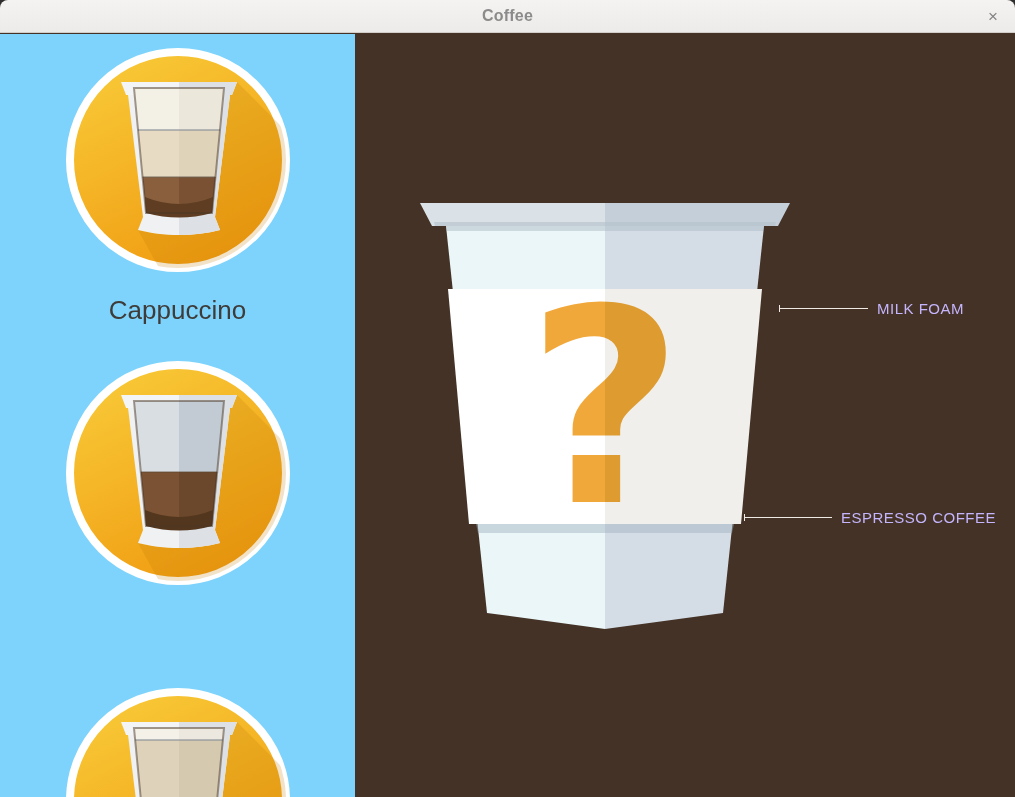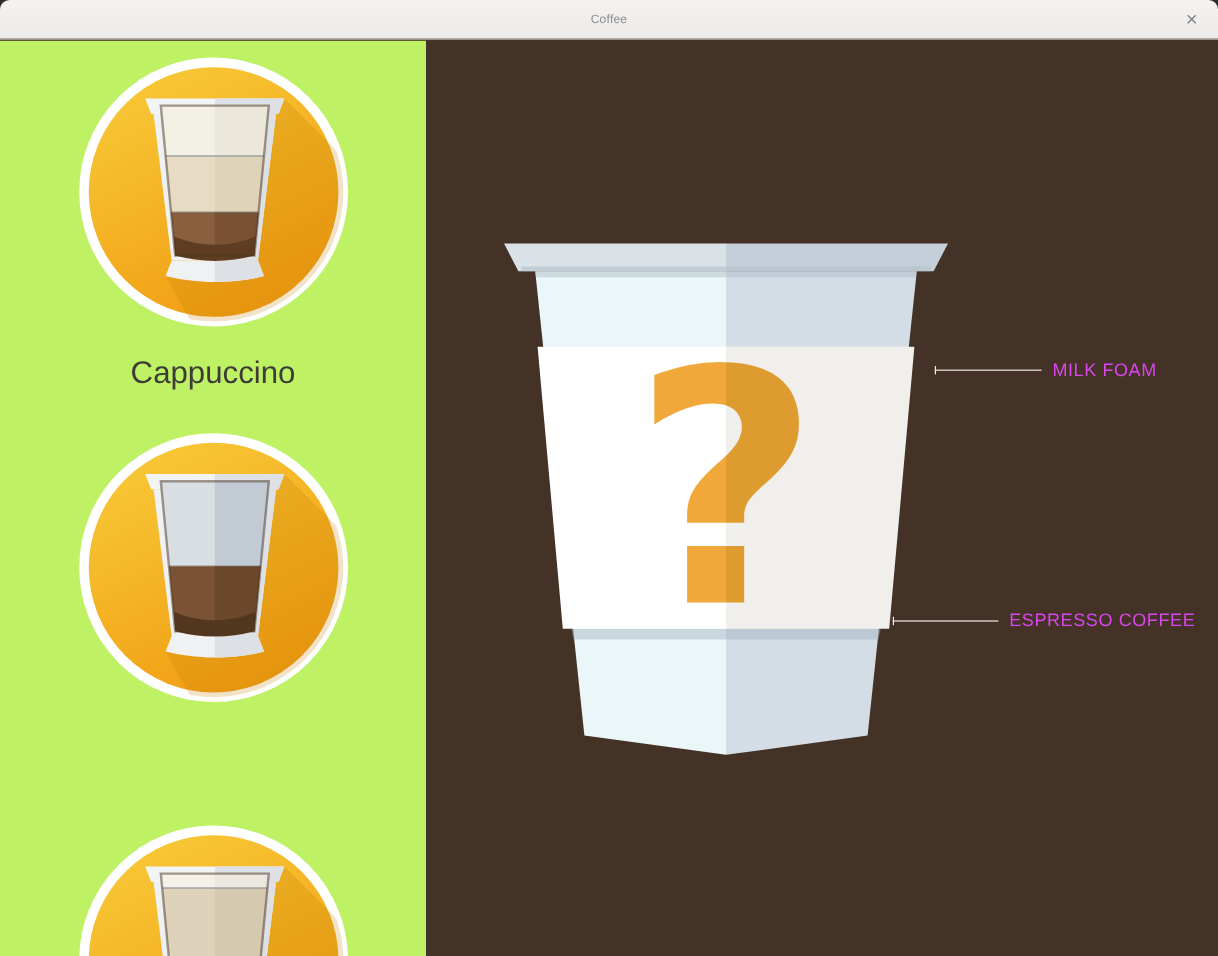--- a/index.html
+++ b/index.html
@@ -9,50 +9,50 @@
     border-radius:8px 8px 0 0;background:#443226;
   }
   
   .titlebar{
     position:absolute;top:0;left:0;width:100%;height:33px;
     background:linear-gradient(#f4f3f2,#edebe9);
     border-bottom:1px solid #d2cdc8;
     display:flex;align-items:center;justify-content:center;
     box-sizing:border-box;
   }
-  .titlebar .title{color:#8b8b8b;font-size:10px;font-weight:normal;letter-spacing:.2px;}
+  .titlebar .title{color:#8b8b8b;font-size:16px;font-weight:bold;letter-spacing:.2px;}
   .close-btn{
     position:absolute;right:6px;top:0;height:33px;width:32px;
     background:none;border:none;color:#848484;font-size:17px;line-height:33px;
     cursor:pointer;padding:0;text-align:center;font-family:"Liberation Sans",sans-serif;
   }
   
   .content{position:absolute;top:34px;left:0;width:1015px;height:763px;}
   .sidebar{
     position:absolute;left:0;top:0;width:355px;height:763px;
-    background:#bef264;overflow:hidden;
+    background:#7dd3fc;overflow:hidden;
   }
   .drink-item{position:absolute;left:0;width:355px;cursor:pointer;}
   .drink-item.pos-0{top:11px;}
   .drink-item.pos-1{top:324px;}
   .drink-item.pos-2{top:651px;}
   .badge{display:block;margin:0 auto;width:230px;height:230px;}
   .drink-label{
     margin-top:20px;text-align:center;font-size:26px;color:#3e3b38;
     font-family:"Liberation Sans",sans-serif;
   }
   
   .main{
     position:absolute;left:355px;top:0;width:660px;height:763px;
     background:#443226;
   }
   .cup-svg{position:absolute;left:0;top:0;width:660px;height:763px;}
   .callout{
     position:absolute;height:22px;display:flex;align-items:center;
-    color:#d946ef;font-size:15px;letter-spacing:.5px;white-space:nowrap;
+    color:#c4b5fd;font-size:15px;letter-spacing:.5px;white-space:nowrap;
   }
   .callout-line{height:1px;background:#efebe4;position:relative;margin-right:9px;display:inline-block;}
   .callout-line::before{
     content:"";position:absolute;left:0;top:-3px;width:1px;height:7px;background:#efebe4;
   }
   .callout.pos-0{left:424px;top:263px;}
   .callout.pos-0 .callout-line{width:89px;}
   .callout.pos-1{left:415px;top:373px;}
   .callout.pos-1 .callout-line{width:88px;}
   .callout.pos-2{left:389px;top:472px;}

